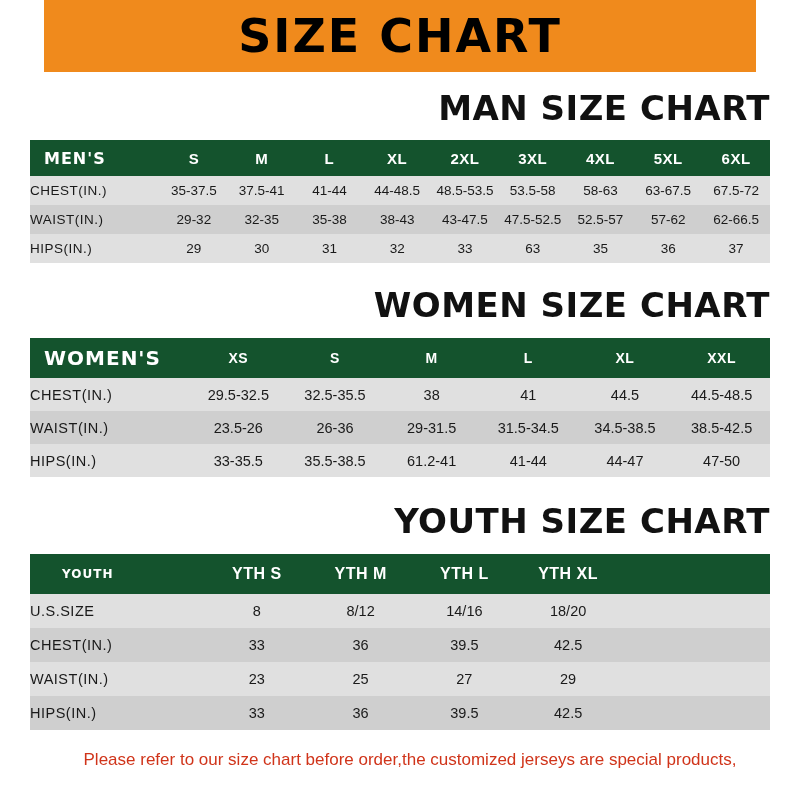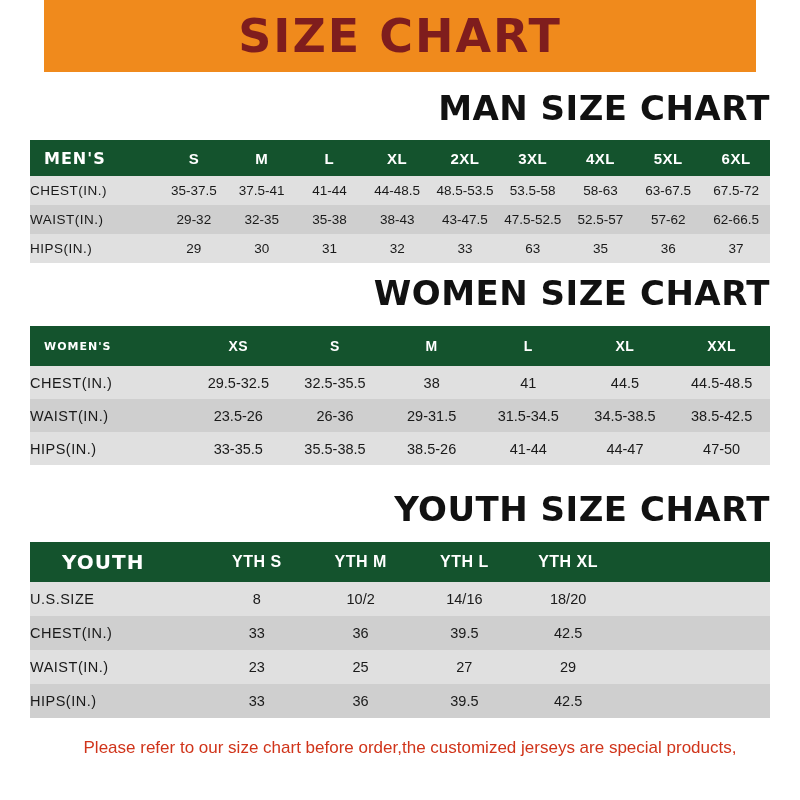--- a/index.html
+++ b/index.html
@@ -25,21 +25,21 @@
     display: flex;
     align-items: center;
     justify-content: center;
     position: relative;
   }
   .banner-title {
     font-family: "DejaVu Sans", sans-serif;
     font-weight: bold;
     font-size: 46px;
     letter-spacing: 2px;
-    color: #7f1d1d;
+    color: #000000;
     line-height: 1;
   }
   .banner::before, .banner::after {
     content: "";
     position: absolute;
     top: 0;
     width: 44px;
     height: 100%;
     background: #ffffff;
   }
@@ -52,21 +52,21 @@
 
   .section-title {
     text-align: right;
     font-family: "DejaVu Sans", sans-serif;
     font-weight: bold;
     font-size: 34px;
     color: #111111;
     letter-spacing: 0.5px;
   }
   .t1 { margin-top: 16px; margin-bottom: 12px; }
-  .t2 { margin-top: 10px; margin-bottom: 13px; }
+  .t2 { margin-top: 22px; margin-bottom: 13px; }
   .t3 { margin-top: 24px; margin-bottom: 13px; }
 
   table.sizetable {
     width: 740px;
     margin: 0 auto;
     border-collapse: collapse;
     table-layout: fixed;
   }
   table.sizetable th, table.sizetable td {
     text-align: center;
@@ -96,25 +96,25 @@
   table.sizetable tbody tr.even td { background: #cfcfcf; }
   table.sizetable tbody td.rowlabel {
     text-align: left;
     letter-spacing: 0.5px;
     font-size: 13.5px;
   }
 
   
   #women-table th, #women-table td { font-size: 14.5px; height: 33px; }
   #women-table thead th { font-size: 14px; height: 40px; }
-  #women-table thead th.rowlabel { font-size: 11px; margin-top: 32px; }
+  #women-table thead th.rowlabel { font-size: 20px; margin-top: 32px; }
 
   #youth-table th, #youth-table td { font-size: 14.5px; height: 34px; }
   #youth-table thead th { font-size: 16px; height: 40px; }
-  #youth-table thead th.rowlabel { font-size: 20px; padding-left: 32px; }
+  #youth-table thead th.rowlabel { font-size: 12px; padding-left: 32px; }
 
   .footer-note {
     margin: 18px auto 0 auto;
     width: 760px;
     text-align: center;
     color: #d0341a;
     font-size: 17px;
     line-height: 1.45;
     font-family: "Liberation Sans", sans-serif;
   }
@@ -216,21 +216,21 @@
           <td>26-36</td>
           <td>29-31.5</td>
           <td>31.5-34.5</td>
           <td>34.5-38.5</td>
           <td>38.5-42.5</td>
         </tr>
         <tr class="odd">
           <td class="rowlabel">HIPS(IN.)</td>
           <td>33-35.5</td>
           <td>35.5-38.5</td>
-          <td>38.5-26</td>
+          <td>61.2-41</td>
           <td>41-44</td>
           <td>44-47</td>
           <td>47-50</td>
         </tr>
       </tbody>
     </table>
 
     <div class="section-title t3">YOUTH SIZE CHART</div>
     <table class="sizetable" id="youth-table">
       <thead>
@@ -240,21 +240,21 @@
           <th>YTH M</th>
           <th>YTH L</th>
           <th>YTH XL</th>
           <th style="width:150px"></th>
         </tr>
       </thead>
       <tbody>
         <tr class="odd">
           <td class="rowlabel">U.S.SIZE</td>
           <td>8</td>
-          <td>10/2</td>
+          <td>8/12</td>
           <td>14/16</td>
           <td>18/20</td>
           <td></td>
         </tr>
         <tr class="even">
           <td class="rowlabel">CHEST(IN.)</td>
           <td>33</td>
           <td>36</td>
           <td>39.5</td>
           <td>42.5</td>

